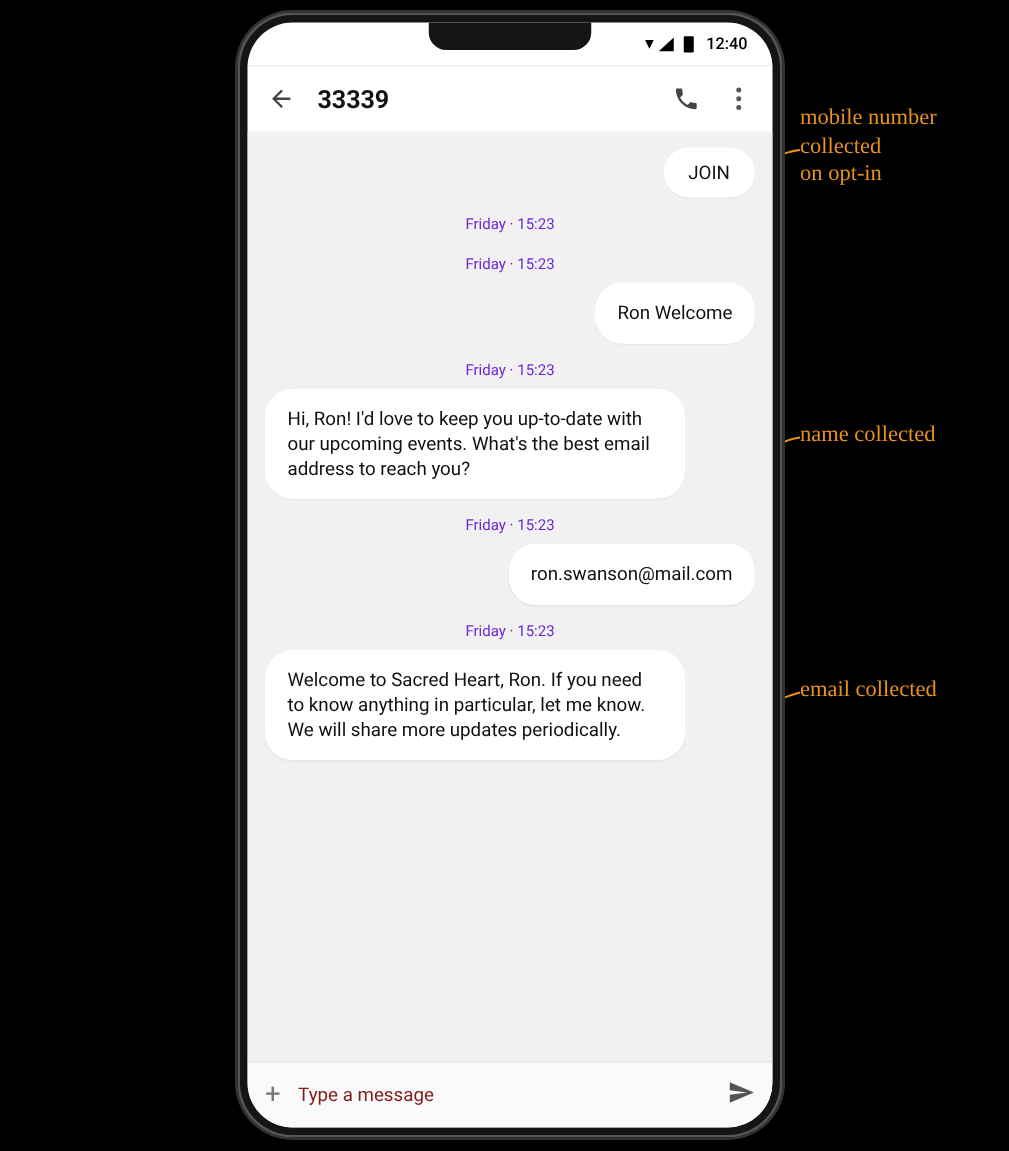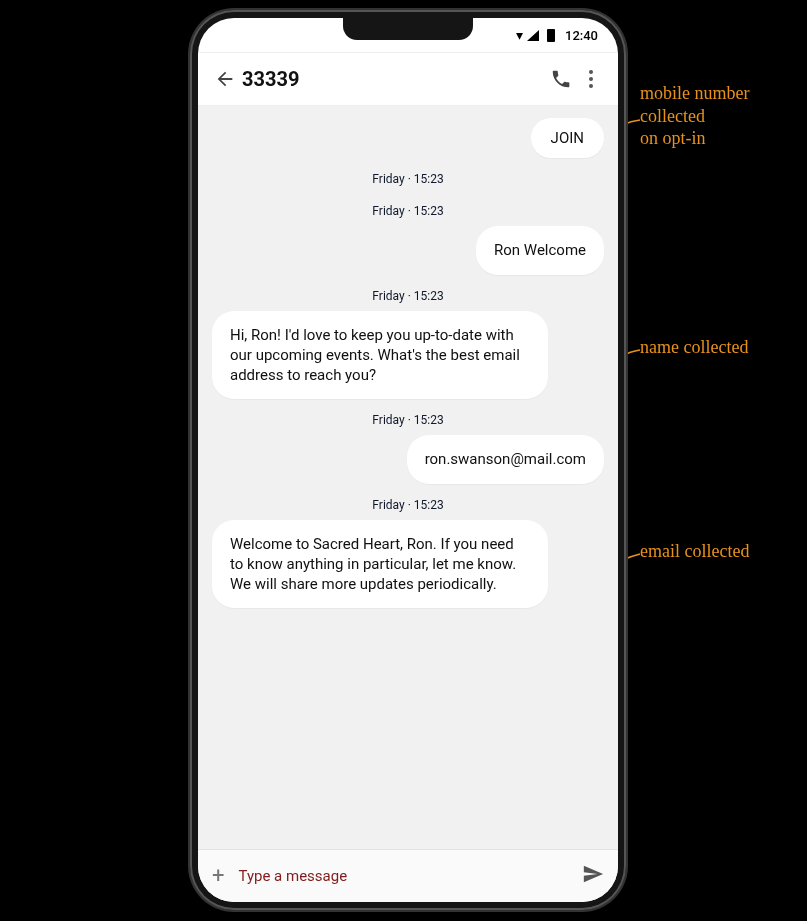--- a/index.html
+++ b/index.html
@@ -55,21 +55,21 @@
   }
   .wifi{font-size:14px;line-height:1;}
   .batt{
     width:8px;height:13px;background:#000;border-radius:1px;margin-left:2px;
   }
   
   .header{
     height:52px;
     display:flex;align-items:center;
     padding:0 14px;
-    gap:4px;
+    gap:16px;
     border-bottom:1px solid #eee;
   }
   .header .title{
     font-size:20px;font-weight:700;color:#111;
     flex:1;
   }
   .icon-btn{
     width:26px;height:26px;display:flex;align-items:center;justify-content:center;
     color:#444;cursor:pointer;
   }
@@ -79,21 +79,21 @@
   
   .chat{
     flex:1;
     background:#f1f1f1;
     overflow:hidden;
     padding:12px 14px 4px 14px;
     display:flex;flex-direction:column;
   }
   .ts{
     text-align:center;
-    font-size:12px;color:#0f172a;
+    font-size:12px;color:#6d28d9;
     margin:10px 0 8px 0;
   }
   .bubble{
     max-width:300px;
     padding:14px 18px;
     border-radius:22px;
     font-size:15px;line-height:1.35;color:#111;
     background:#fff;
     box-shadow:0 1px 1px rgba(0,0,0,.04);
     word-wrap:break-word;

